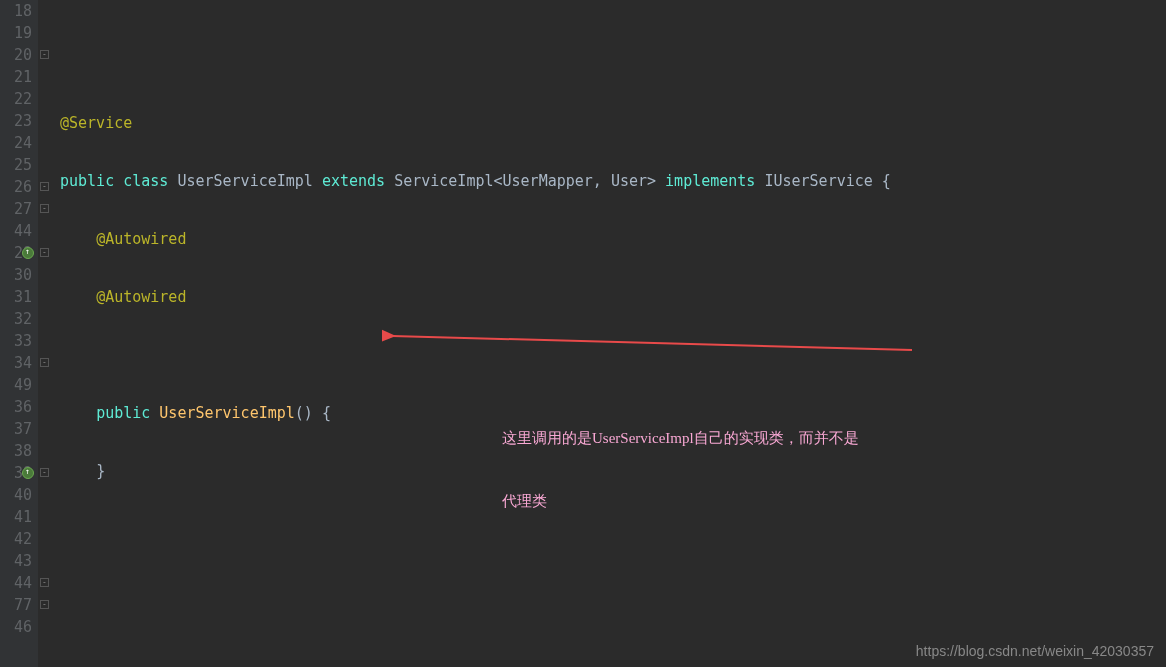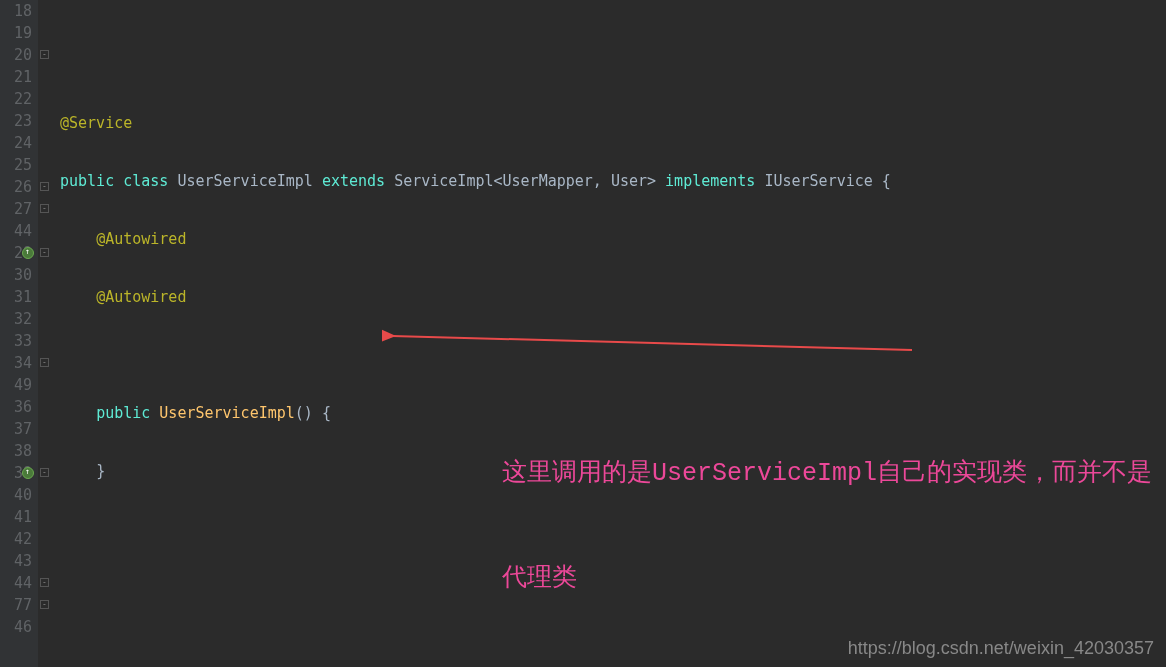--- a/index.html
+++ b/index.html
@@ -71,35 +71,35 @@
   }
   .code-line {
     height: 22px;
     line-height: 22px;
   }
   .kw { color: #5eead4; }
   .anno { color: #bbb529; }
   .method { color: #ffc66d; }
   .comment-overlay {
     position: absolute;
-    color: #ec4899;
-    font-size: 25px;
-    font-family: Liberation Mono, monospace;
+    color: #f9a8d4;
+    font-size: 15px;
+    font-family: Liberation Serif, serif;
     line-height: 1.4;
   }
   .arrow-svg {
     position: absolute;
     pointer-events: none;
   }
   .watermark {
     position: absolute;
     bottom: 8px;
     right: 12px;
     color: #888;
-    font-size: 18px;
+    font-size: 14px;
     font-family: sans-serif;
   }
 </style>
 </head>
 <body>
 
 <div class="editor">
   <div class="gutter" id="gutter">
       <div class="gutter-line">18</div>
       <div class="gutter-line">19</div>

